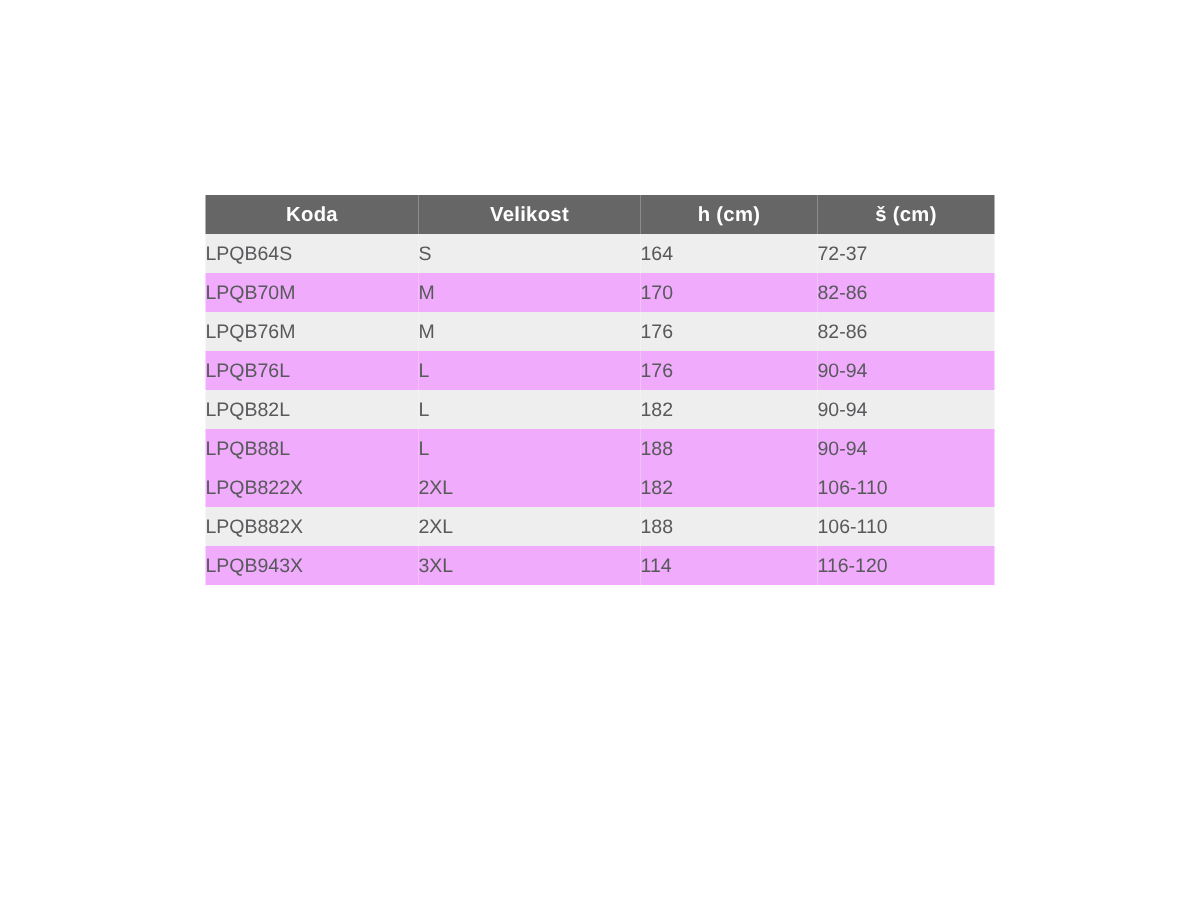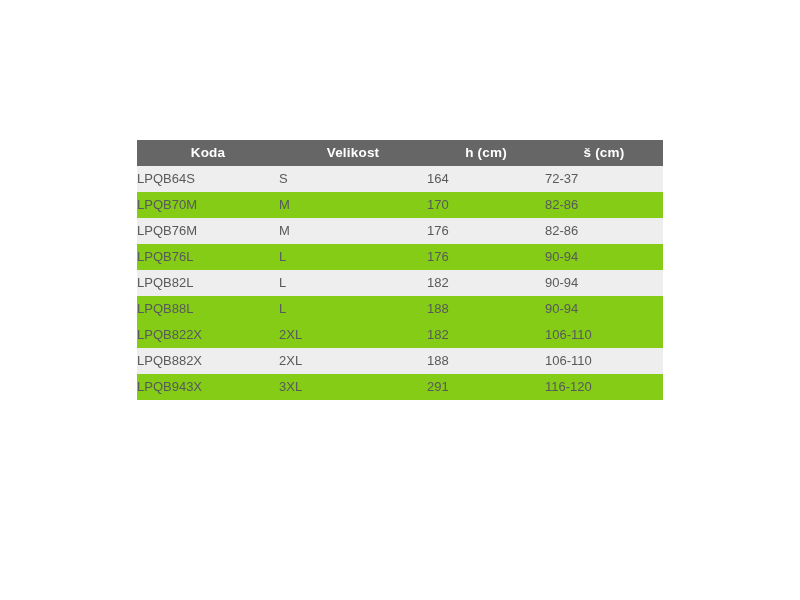--- a/index.html
+++ b/index.html
@@ -11,21 +11,21 @@
     width: 800px;
     height: 600px;
     font-family: "Liberation Sans", sans-serif;
     position: relative;
     overflow: hidden;
   }
 
   #size-table-wrap {
     position: absolute;
     left: 137px;
-    top: 140px;
+    top: 130px;
     width: 596px;
   }
 
   table.size-table {
     width: 526px;
     border-collapse: collapse;
     table-layout: fixed;
   }
 
   table.size-table col.c-koda      { width: 142px; }
@@ -49,21 +49,21 @@
     text-align: left;
     height: 26px;
     padding: 0;
     line-height: 26px;
     font-size: 13px;
     font-weight: normal;
     color: #58595b;
   }
 
   table.size-table tbody tr.row-light td { background: #eeeeee; }
-  table.size-table tbody tr.row-dark  td { background: #84cc16; margin-left: 24px; }
+  table.size-table tbody tr.row-dark  td { background: #f0abfc; margin-left: 24px; }
 </style>
 </head>
 <body>
 
 <div id="size-table-wrap">
   <table class="size-table">
     <colgroup>
       <col class="c-koda">
       <col class="c-velikost">
       <col class="c-h">
@@ -122,18 +122,18 @@
       </tr>
       <tr class="row-light">
         <td>LPQB882X</td>
         <td>2XL</td>
         <td>188</td>
         <td>106-110</td>
       </tr>
       <tr class="row-dark">
         <td>LPQB943X</td>
         <td>3XL</td>
-        <td>291</td>
+        <td>114</td>
         <td>116-120</td>
       </tr>
     </tbody>
   </table>
 </div>
 
 </body></html>

